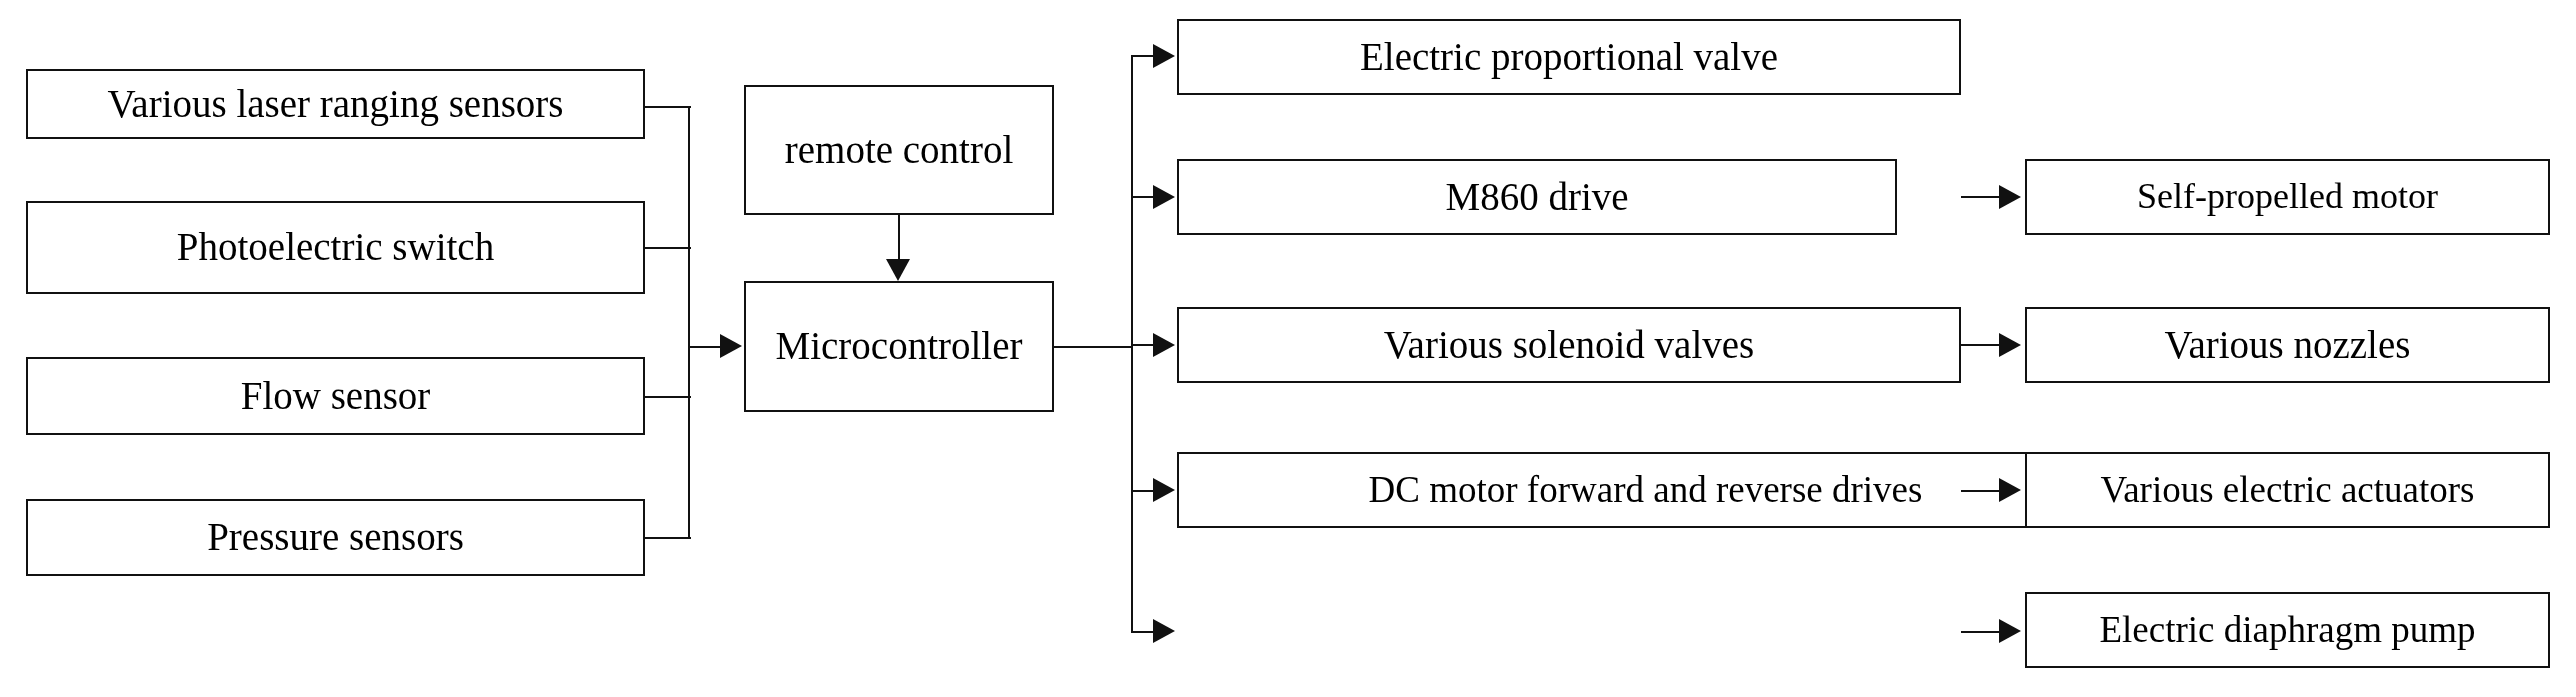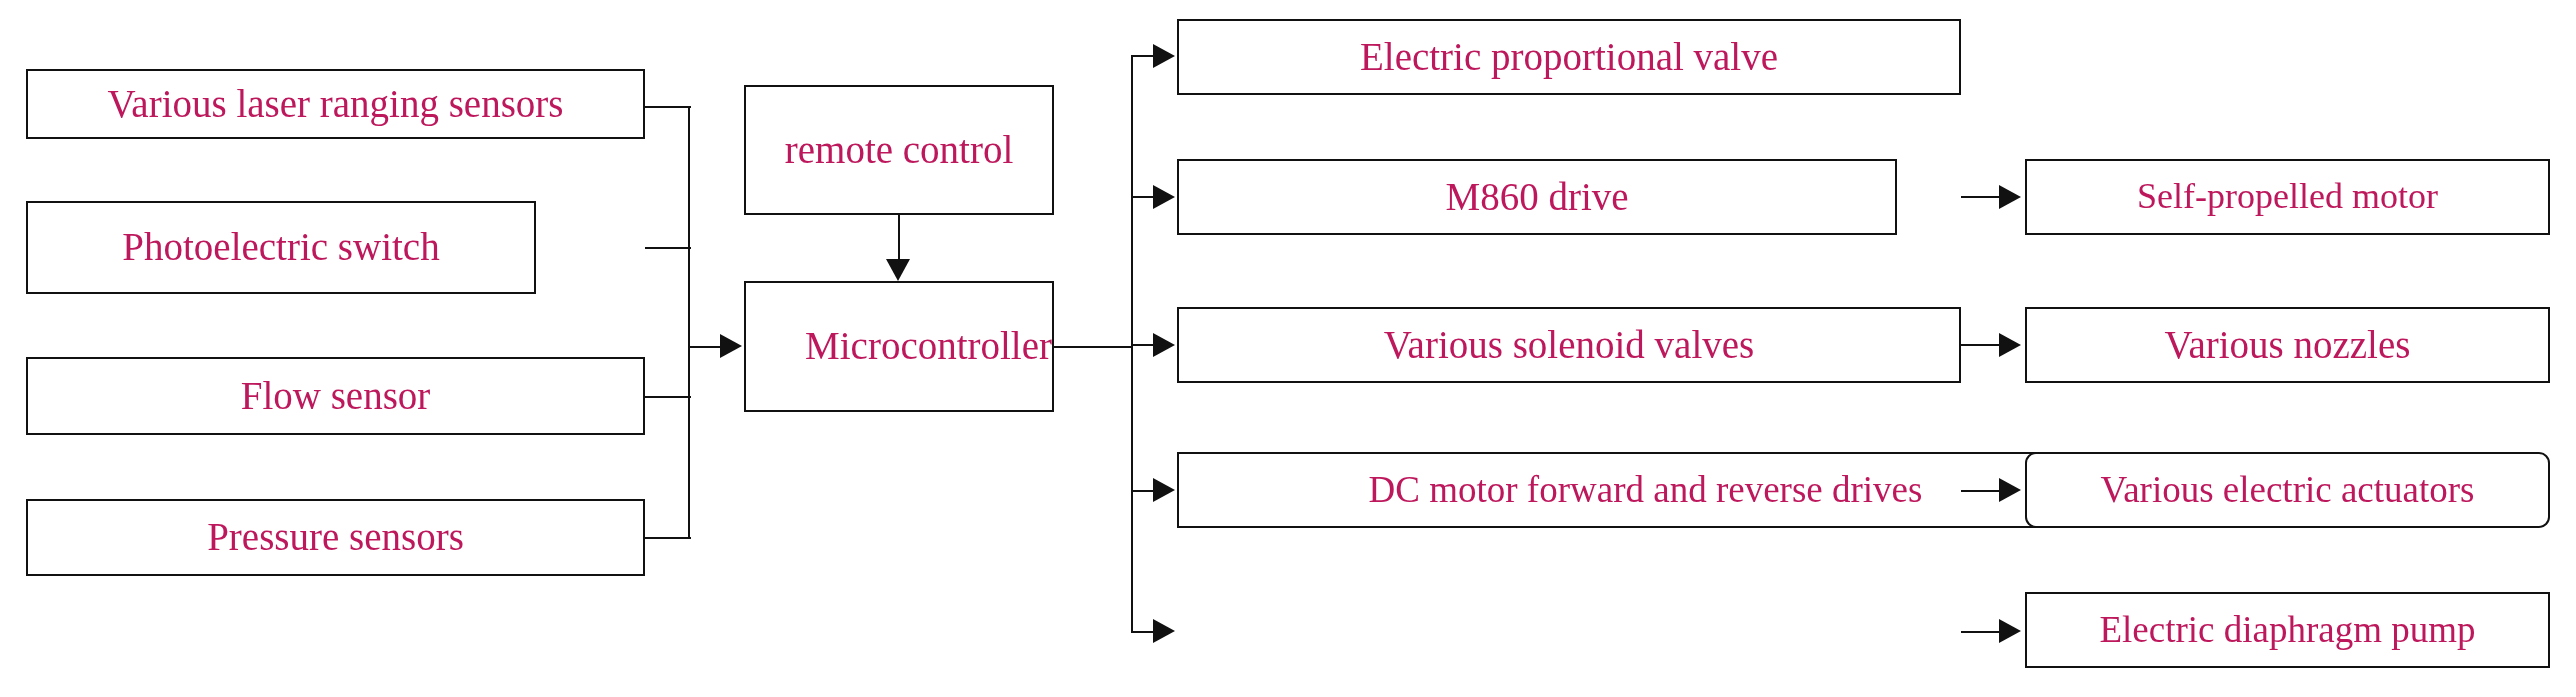--- a/index.html
+++ b/index.html
@@ -18,48 +18,48 @@
   }
   .node {
     position: absolute;
     box-sizing: border-box;
     border: 2.2px solid #111111;
     background: #ffffff;
     display: flex;
     align-items: center;
     justify-content: center;
     text-align: center;
-    color: #be185d;
+    color: #000000;
     line-height: 1.05;
     white-space: nowrap;
   }
   .node span {
     display: block;
   }
   
   .n-laser    { left: 26px;  top: 69px;  width: 619px; height: 70px;  font-size: 39px; }
-  .n-photo    { left: 26px;  top: 201px; width: 510px; height: 93px; font-size: 39px; }
+  .n-photo    { left: 26px;  top: 201px; width: 619px; height: 93px; font-size: 39px; }
   .n-flow     { left: 26px;  top: 357px; width: 619px; height: 78px; font-size: 39px; }
   .n-pressure { left: 26px;  top: 499px; width: 619px; height: 77px; font-size: 39px; }
 
   
   .n-remote   { left: 744px; top: 85px; width: 310px; height: 130px; font-size: 39px; }
-  .n-mcu      { left: 744px; top: 281px; width: 310px; height: 131px; font-size: 39px; justify-content: flex-end; }
+  .n-mcu      { left: 744px; top: 281px; width: 310px; height: 131px; font-size: 39px; }
 
   
   .n-evalve   { left: 1177px; top: 19px;  width: 784px; height: 76px; font-size: 39px; }
   .n-m860     { left: 1177px; top: 159px; width: 720px; height: 76px; font-size: 39px; }
   .n-solenoid { left: 1177px; top: 307px; width: 784px; height: 76px; font-size: 39px; }
   .n-dcmotor  { left: 1177px; top: 452px; width: 937px; height: 76px; font-size: 37px; }
   .n-relays   { left: 1177px; top: 592px; width: 784px; height: 76px; font-size: 39px; }
 
   
   .n-selfmotor { left: 2025px; top: 159px; width: 525px; height: 76px; font-size: 36px; }
   .n-nozzles   { left: 2025px; top: 307px; width: 525px; height: 76px; font-size: 39px; }
-  .n-actuators { left: 2025px; top: 452px; width: 525px; height: 76px; font-size: 37px; border-radius: 11px; }
+  .n-actuators { left: 2025px; top: 452px; width: 525px; height: 76px; font-size: 37px; }
   .n-pump      { left: 2025px; top: 592px; width: 525px; height: 76px; font-size: 37px; }
 
   
   .wire {
     position: absolute;
     background: #111111;
   }
   .wire-h { height: 2.2px; }
   .wire-v { width: 2.2px; }
 

